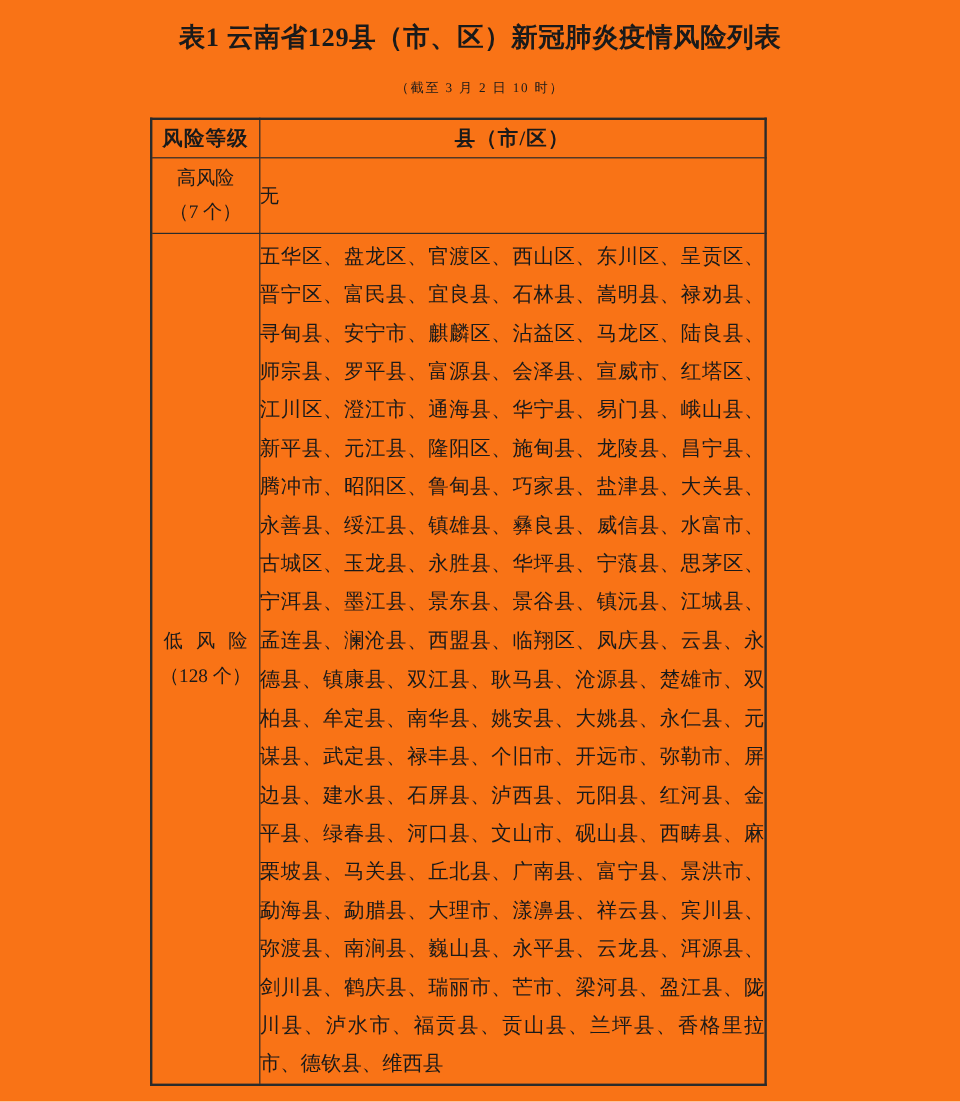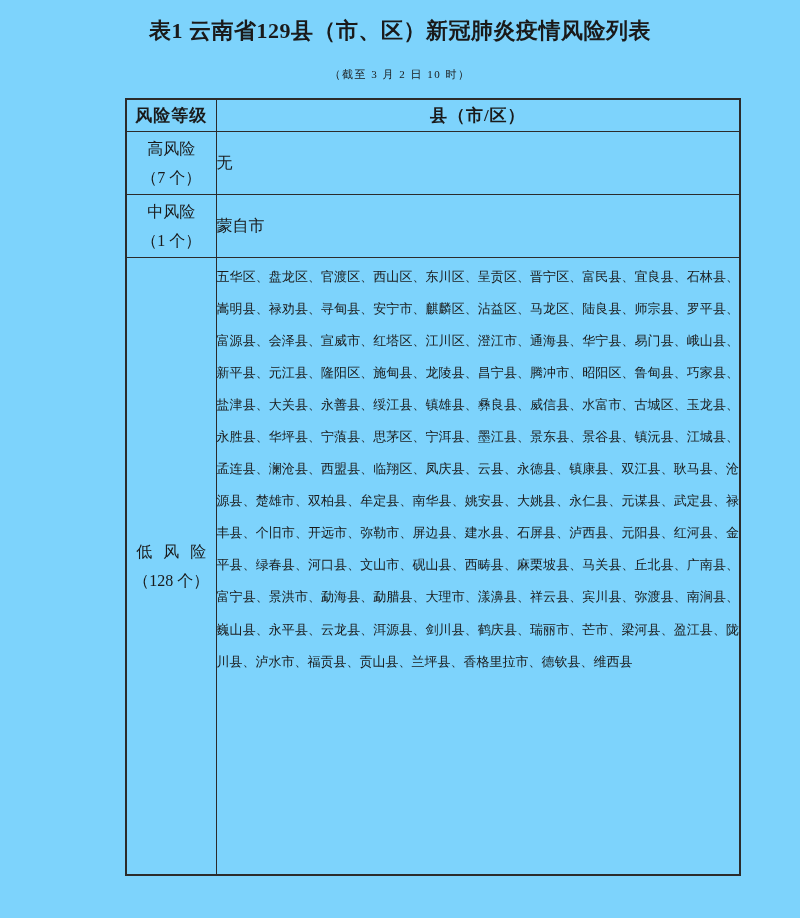--- a/index.html
+++ b/index.html
@@ -7,41 +7,41 @@
     padding: 0;
     background: #ffffff;
     width: 800px;
     height: 918px;
     color: #1a1a1a;
     font-family: "Liberation Serif", "DejaVu Serif", serif;
   }
   .doc {
     width: 800px;
     height: 918px;
-    background: #7dd3fc;
+    background: #f97316;
     overflow: hidden;
   }
   .doc-title {
     margin-top: 16px;
     text-align: center;
     font-size: 22px;
     font-weight: bold;
     line-height: 30px;
     letter-spacing: 0.5px;
   }
   .doc-subtitle {
     margin-top: 16px;
     text-align: center;
     font-size: 11px;
     line-height: 24px;
     letter-spacing: 1.5px;
   }
   table.risk-table {
     margin: 12px 0 0 125px;
-    width: 616px;
+    width: 514px;
     border-collapse: collapse;
     table-layout: fixed;
     border: 2px solid #2b2b2b;
   }
   table.risk-table th,
   table.risk-table td {
     border: 1px solid #2b2b2b;
     padding: 0;
   }
   col.col-level { width: 90px; }
@@ -68,21 +68,21 @@
   td.county-cell {
     vertical-align: middle;
     text-align: left;
     padding: 0 11px 0 13px;
     font-size: 16px;
   }
   tr.row-low td.county-cell {
     height: 613px;
     vertical-align: top;
     padding-top: 3px;
-    font-size: 13px;
+    font-size: 17px;
     line-height: 32.05px;
     text-align: justify;
     text-justify: inter-character;
   }
 </style>
 </head>
 <body>
 
 <div class="doc">
 
@@ -102,27 +102,20 @@
       </tr>
     </thead>
     <tbody>
       <tr class="row-small">
         <td class="level-cell">
           <div class="level-name">高风险</div>
           <div class="level-count">（7 个）</div>
         </td>
         <td class="county-cell">无</td>
       </tr>
-      <tr class="row-small">
-        <td class="level-cell">
-          <div class="level-name">中风险</div>
-          <div class="level-count">（1 个）</div>
-        </td>
-        <td class="county-cell">蒙自市</td>
-      </tr>
       <tr class="row-low">
         <td class="level-cell">
           <div class="level-name">低 风 险</div>
           <div class="level-count">（128 个）</div>
         </td>
         <td class="county-cell">五华区、盘龙区、官渡区、西山区、东川区、呈贡区、晋宁区、富民县、宜良县、石林县、嵩明县、禄劝县、寻甸县、安宁市、麒麟区、沾益区、马龙区、陆良县、师宗县、罗平县、富源县、会泽县、宣威市、红塔区、江川区、澄江市、通海县、华宁县、易门县、峨山县、新平县、元江县、隆阳区、施甸县、龙陵县、昌宁县、腾冲市、昭阳区、鲁甸县、巧家县、盐津县、大关县、永善县、绥江县、镇雄县、彝良县、威信县、水富市、古城区、玉龙县、永胜县、华坪县、宁蒗县、思茅区、宁洱县、墨江县、景东县、景谷县、镇沅县、江城县、孟连县、澜沧县、西盟县、临翔区、凤庆县、云县、永德县、镇康县、双江县、耿马县、沧源县、楚雄市、双柏县、牟定县、南华县、姚安县、大姚县、永仁县、元谋县、武定县、禄丰县、个旧市、开远市、弥勒市、屏边县、建水县、石屏县、泸西县、元阳县、红河县、金平县、绿春县、河口县、文山市、砚山县、西畴县、麻栗坡县、马关县、丘北县、广南县、富宁县、景洪市、勐海县、勐腊县、大理市、漾濞县、祥云县、宾川县、弥渡县、南涧县、巍山县、永平县、云龙县、洱源县、剑川县、鹤庆县、瑞丽市、芒市、梁河县、盈江县、陇川县、泸水市、福贡县、贡山县、兰坪县、香格里拉市、德钦县、维西县</td>
       </tr>
     </tbody>
   </table>
 

